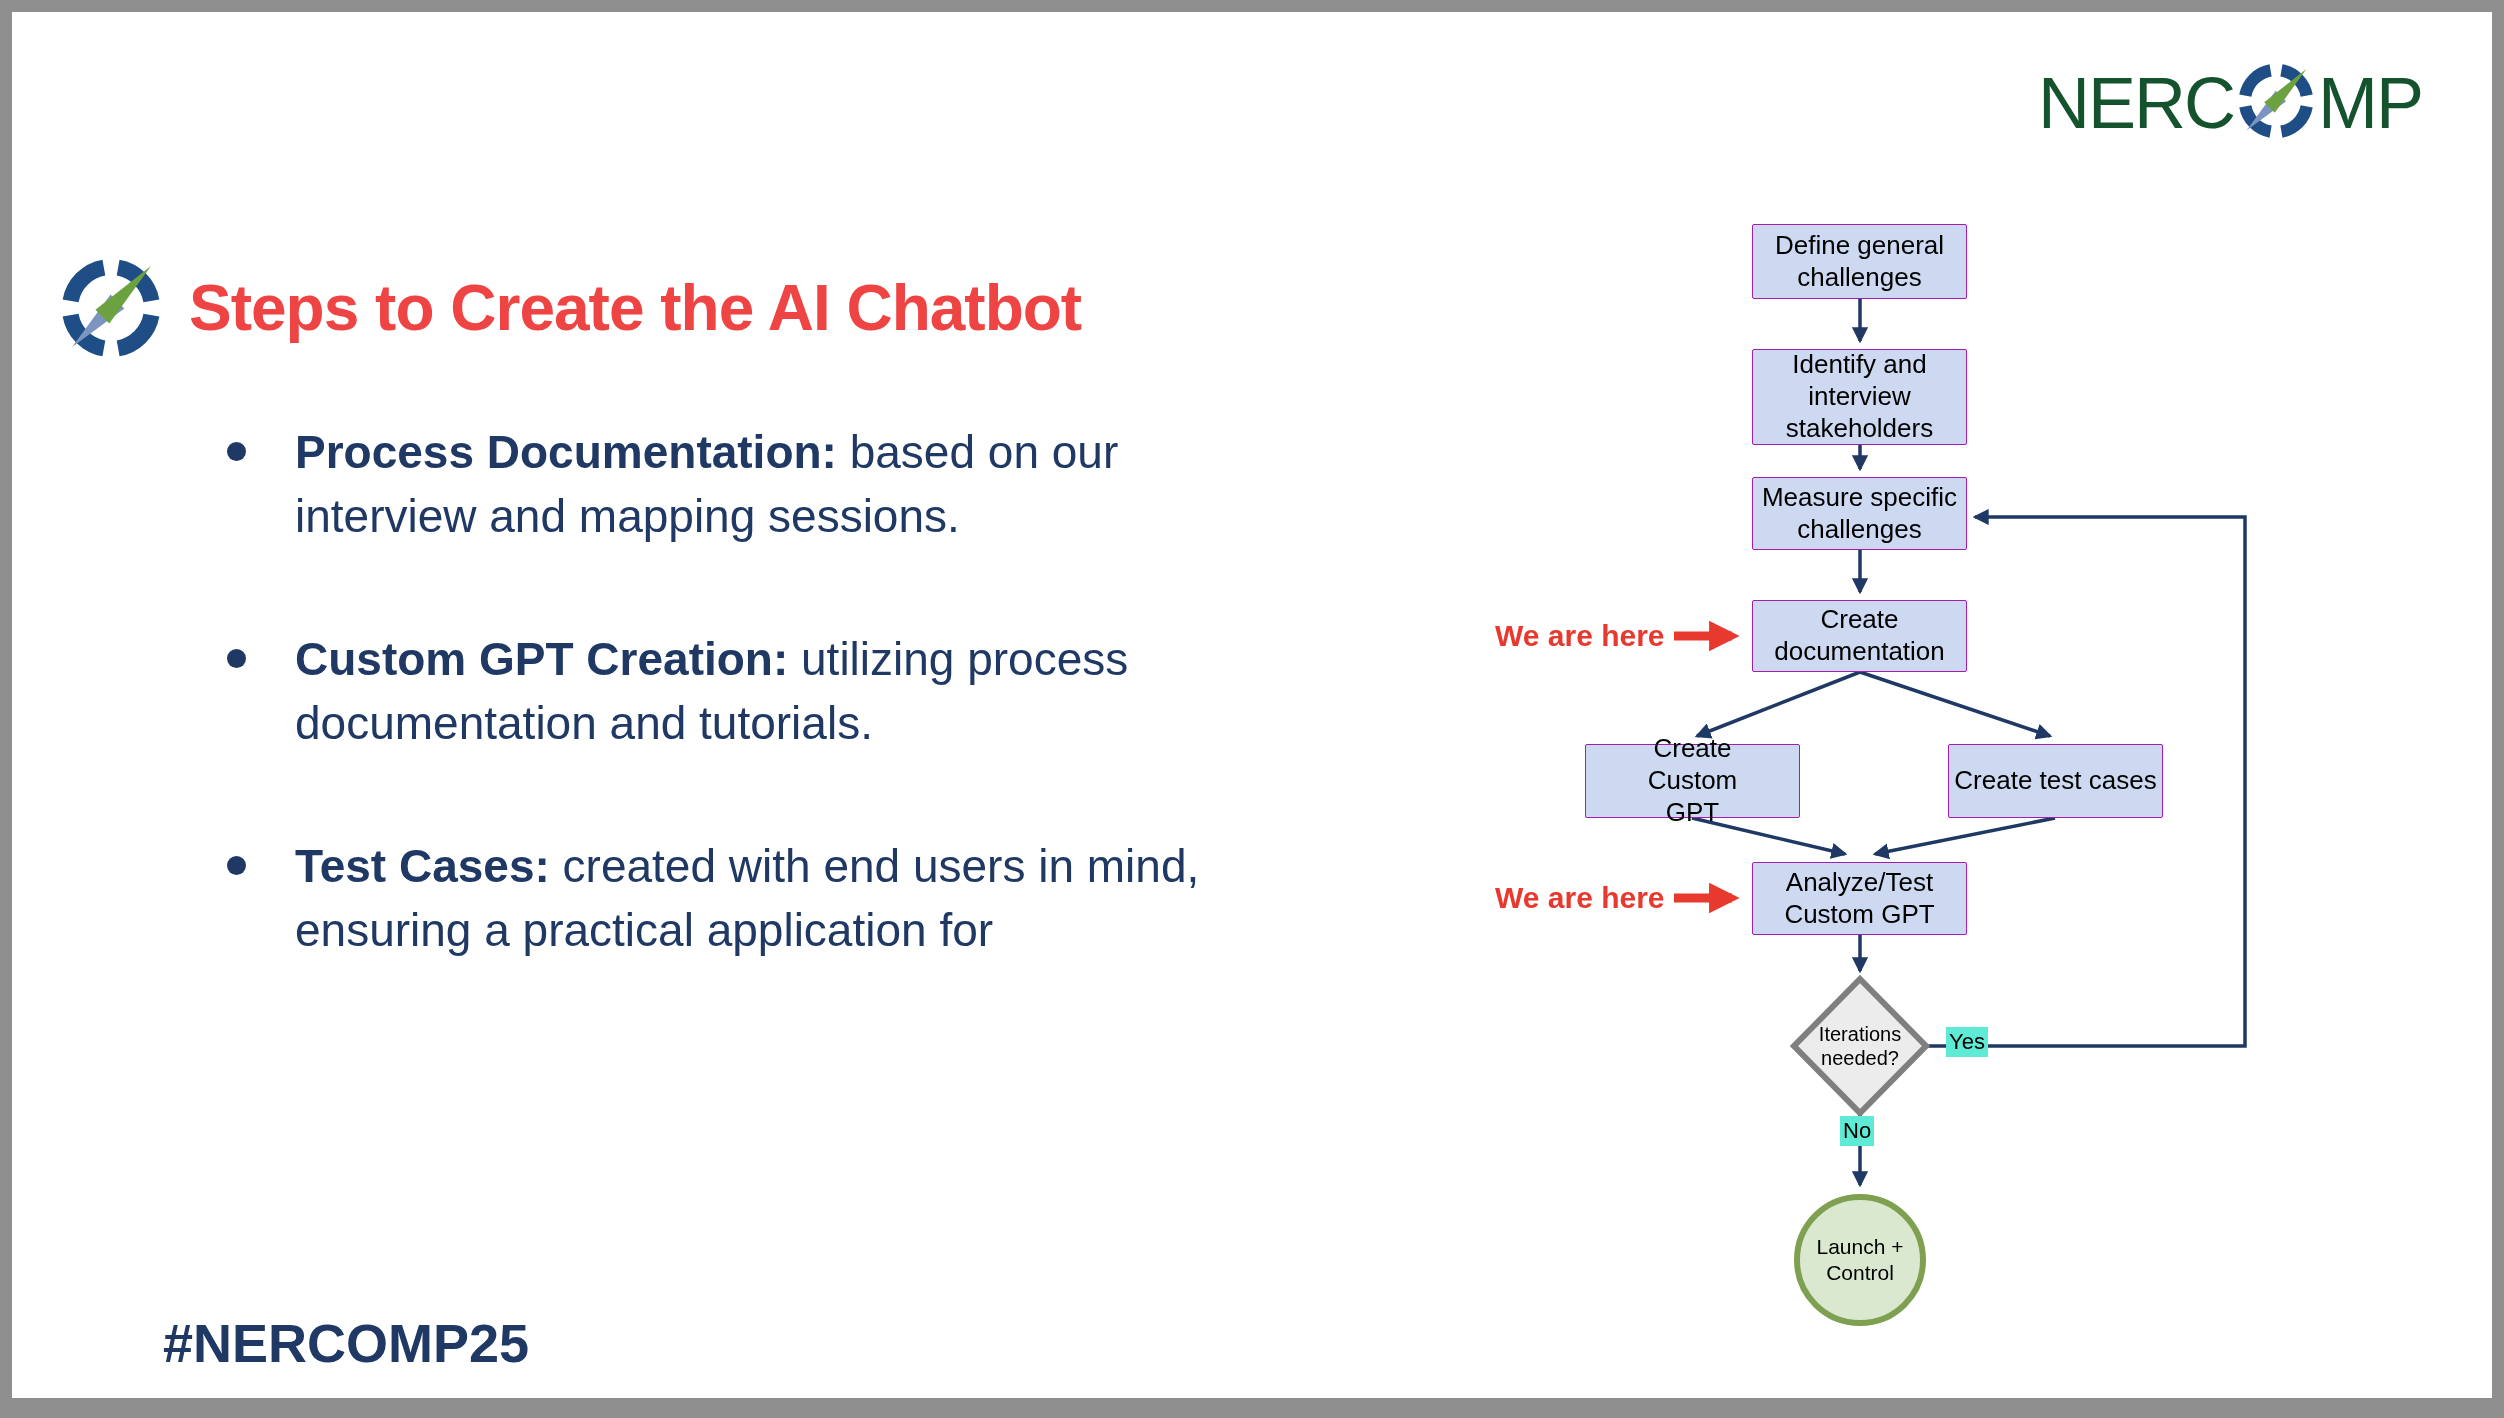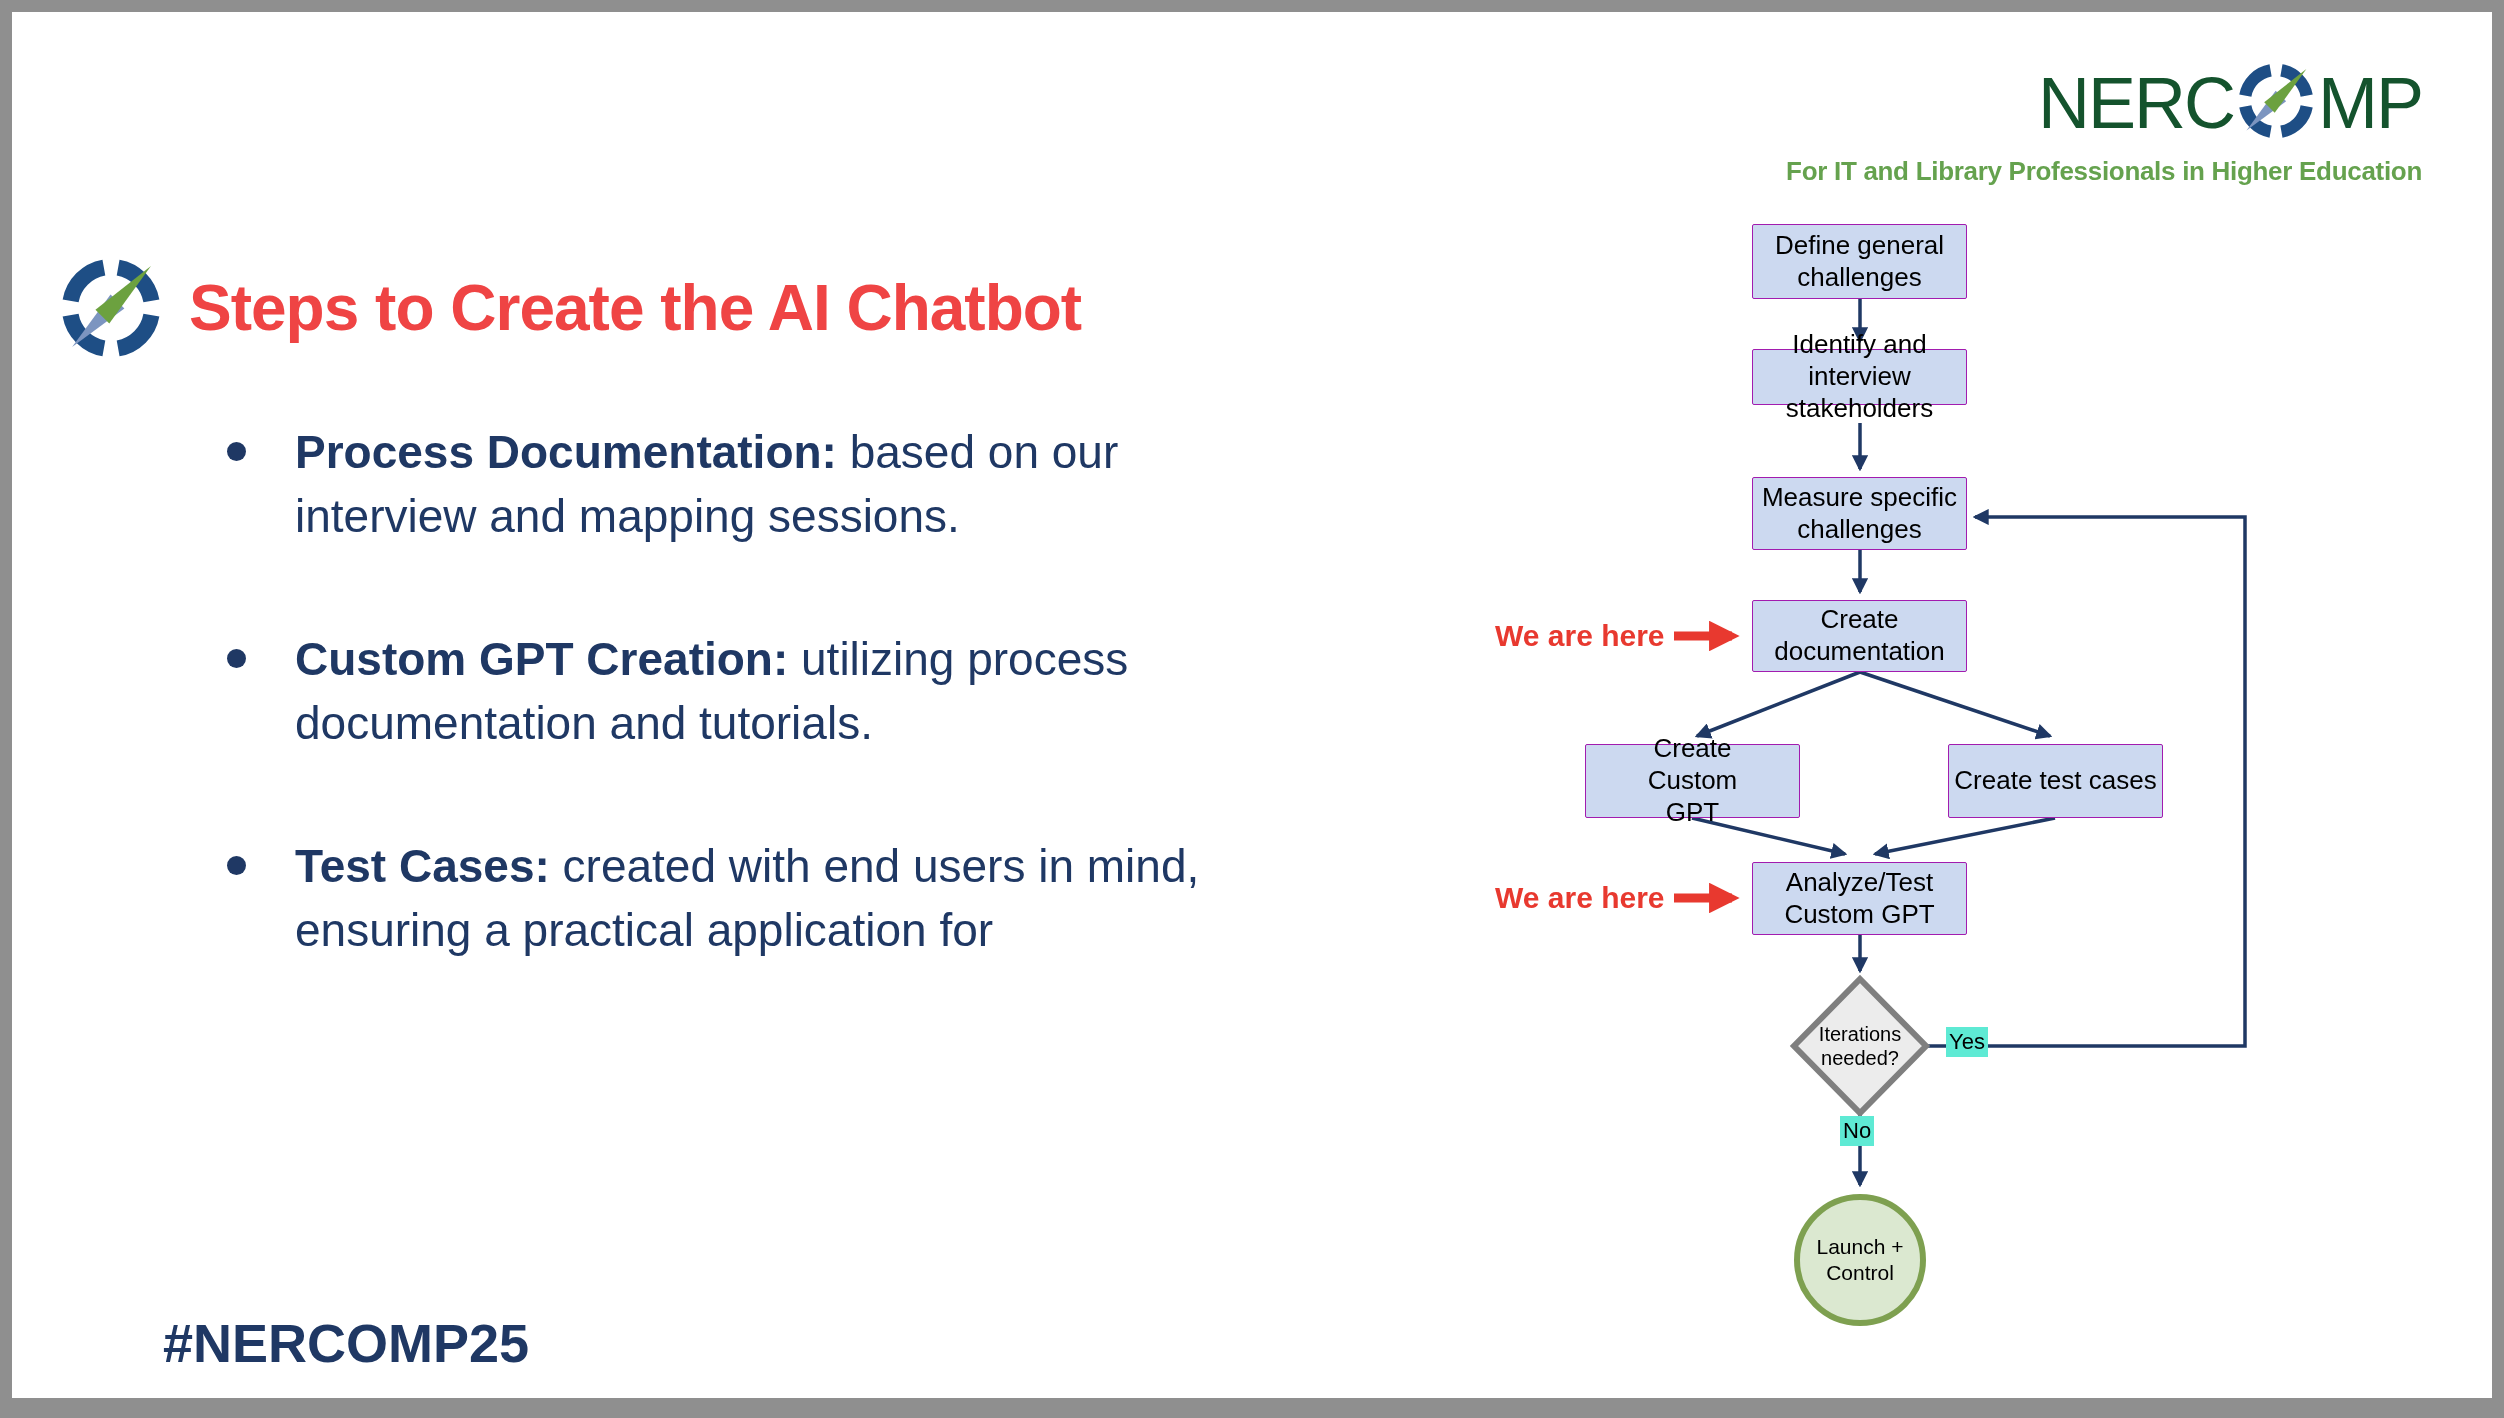--- a/index.html
+++ b/index.html
@@ -39,21 +39,21 @@
   .hashtag{position:absolute;left:151px;top:1300px;font-size:54px;font-weight:700;color:#1F3864;}
   
   .flow{position:absolute;left:1428px;top:198px;width:860px;height:1170px;}
   .flow svg.connectors{position:absolute;left:0;top:0;width:860px;height:1170px;}
   .fnode{
     position:absolute;box-sizing:border-box;background:#CCD9F0;border:1px solid #a21caf;border-radius:2px;
     display:flex;align-items:center;justify-content:center;text-align:center;
     font-size:26px;line-height:1.22;color:#000;
   }
   .n1{left:312px;top:14px;width:215px;height:75px;}
-  .n2{left:312px;top:139px;width:215px;height:56px;}
+  .n2{left:312px;top:139px;width:215px;height:96px;}
   .n3{left:312px;top:267px;width:215px;height:73px;}
   .n4{left:312px;top:390px;width:215px;height:72px;padding:0 26px;}
   .n5{left:145px;top:534px;width:215px;height:74px;padding:0 34px;}
   .n6{left:508px;top:534px;width:215px;height:74px;}
   .n7{left:312px;top:652px;width:215px;height:73px;padding:0 22px;}
   .diamond-label{
     position:absolute;left:356px;top:803px;width:128px;height:66px;
     display:flex;align-items:center;justify-content:center;text-align:center;
     font-size:20px;line-height:1.2;color:#000;
   }
@@ -87,21 +87,20 @@
           <path d="M 56.6 12.6 A 38 38 0 0 1 87.4 43.4"></path>
           <path d="M 87.4 56.6 A 38 38 0 0 1 56.6 87.4"></path>
           <path d="M 43.4 87.4 A 38 38 0 0 1 12.6 56.6"></path>
           <path d="M 12.6 43.4 A 38 38 0 0 1 43.4 12.6"></path>
         </g>
         <polygon points="14,86 49.6,37.6 62.4,50.4" fill="#7C95C0"></polygon>
         <polygon points="87,11 35.6,51.6 48.4,64.4" fill="#6CA13F"></polygon>
       </svg>
       <span class="logo-text">MP</span>
     </div>
-    <div class="tagline">For IT and Library Professionals in Higher Education</div>
   </div>
 
   <div class="title-row">
     <svg class="title-icon" viewBox="0 0 100 100">
       <g stroke="#1E4E85" stroke-width="15" fill="none">
         <path d="M 56.6 12.6 A 38 38 0 0 1 87.4 43.4"></path>
         <path d="M 87.4 56.6 A 38 38 0 0 1 56.6 87.4"></path>
         <path d="M 43.4 87.4 A 38 38 0 0 1 12.6 56.6"></path>
         <path d="M 12.6 43.4 A 38 38 0 0 1 43.4 12.6"></path>
       </g>

